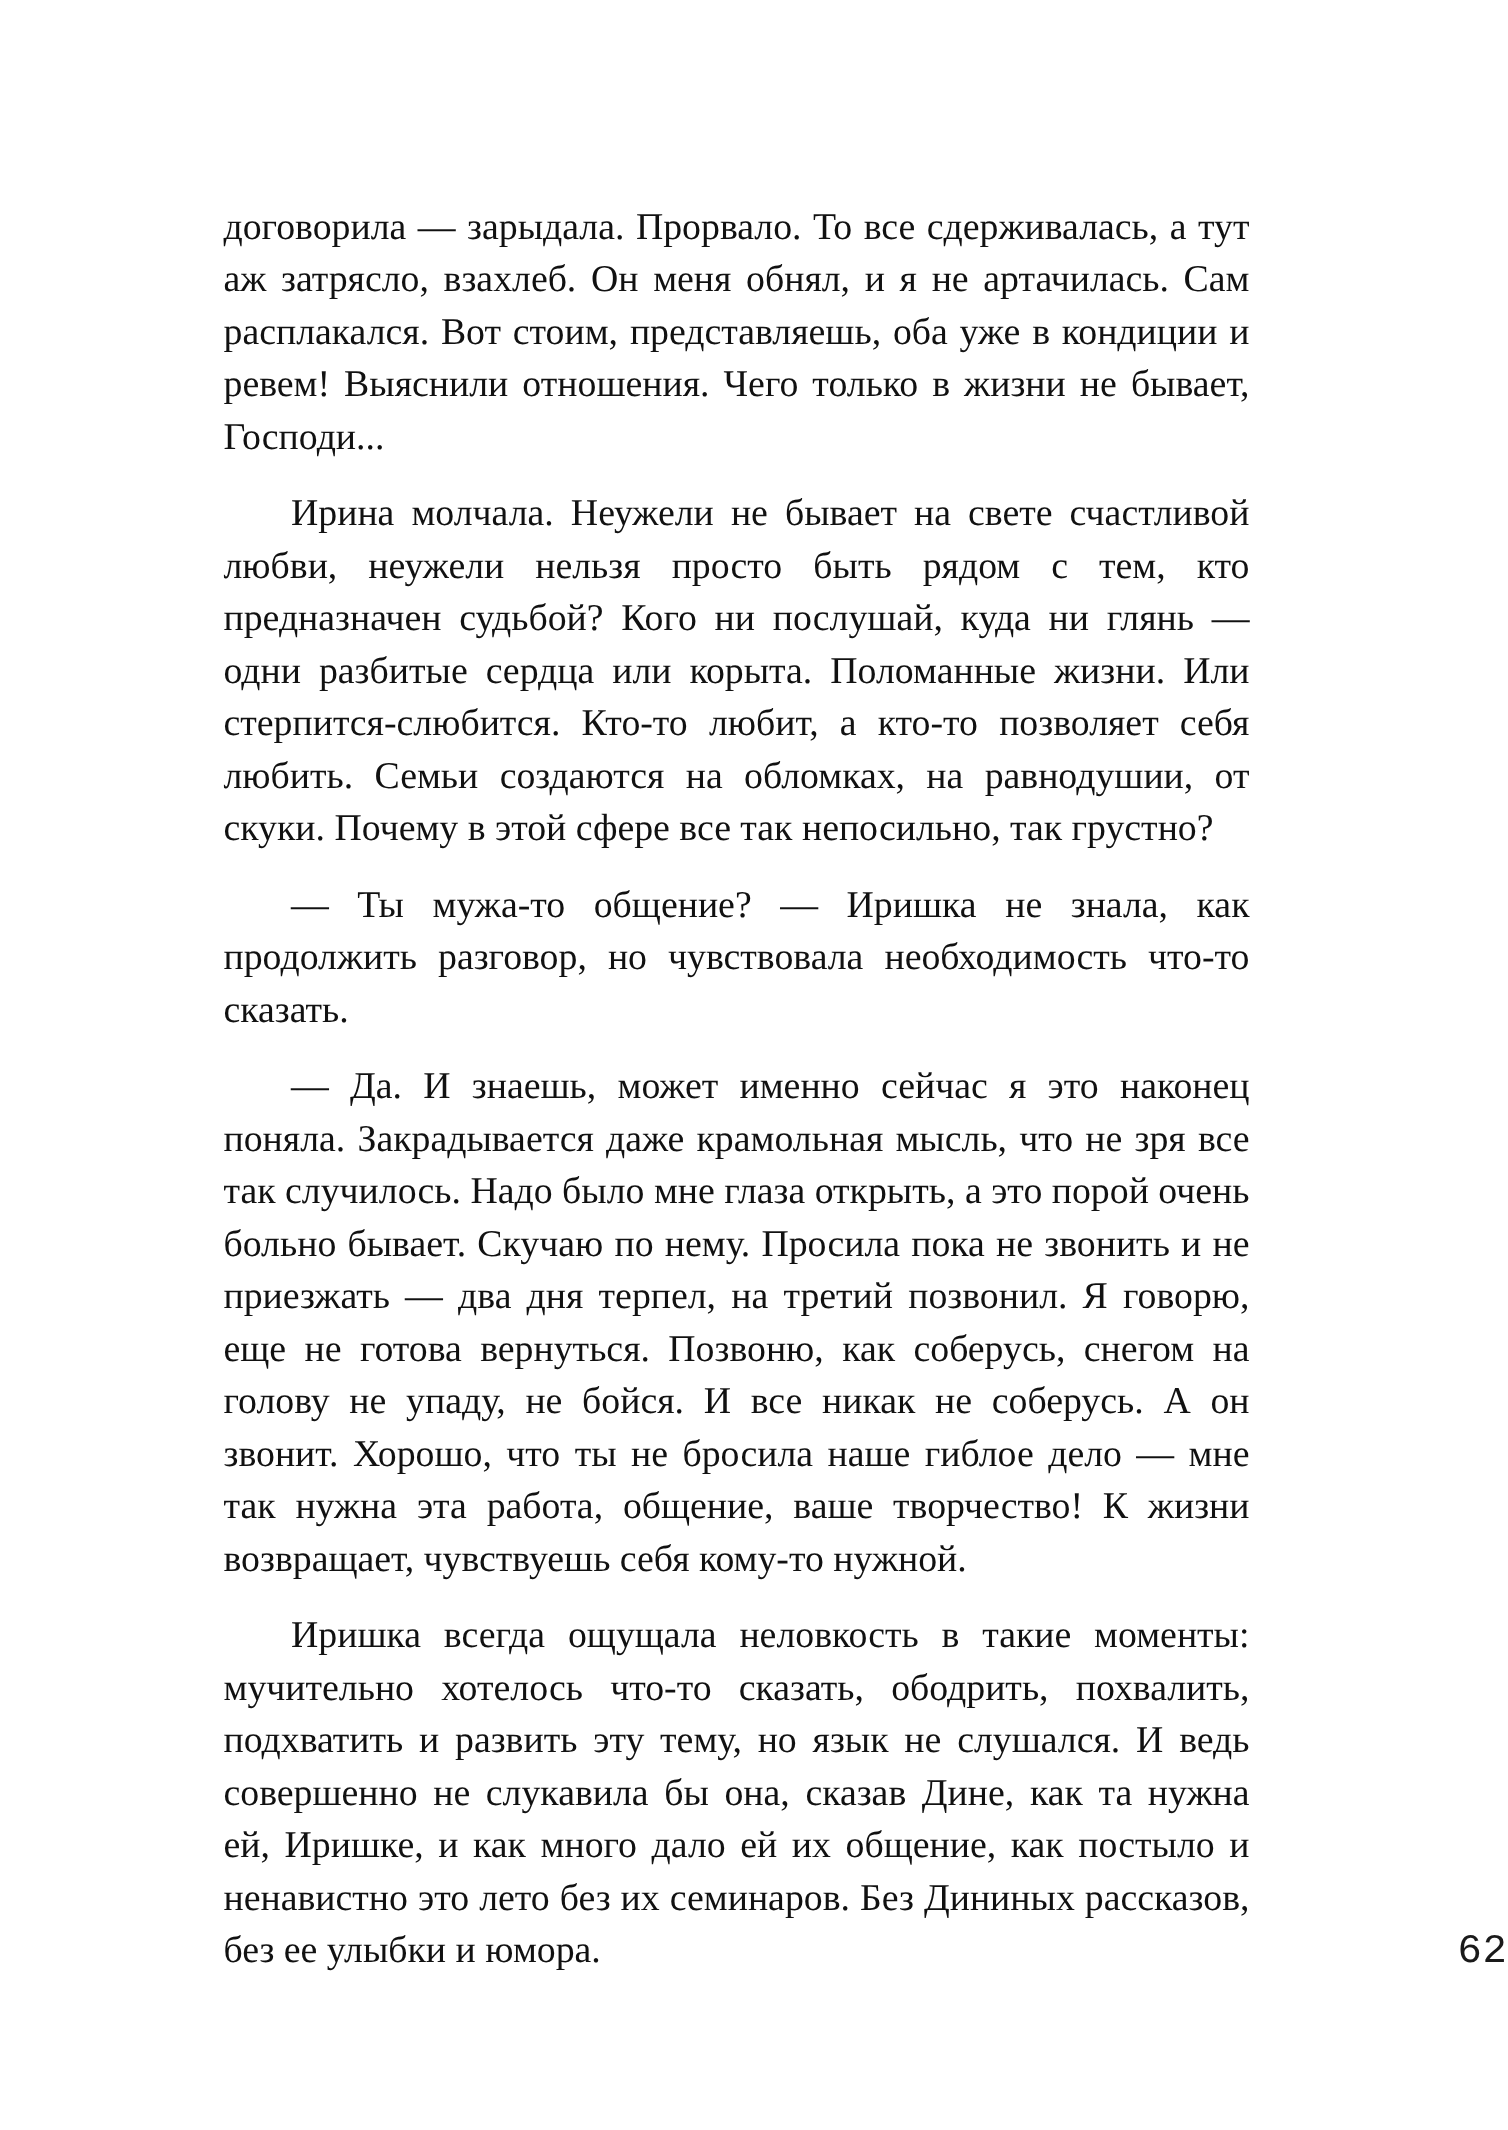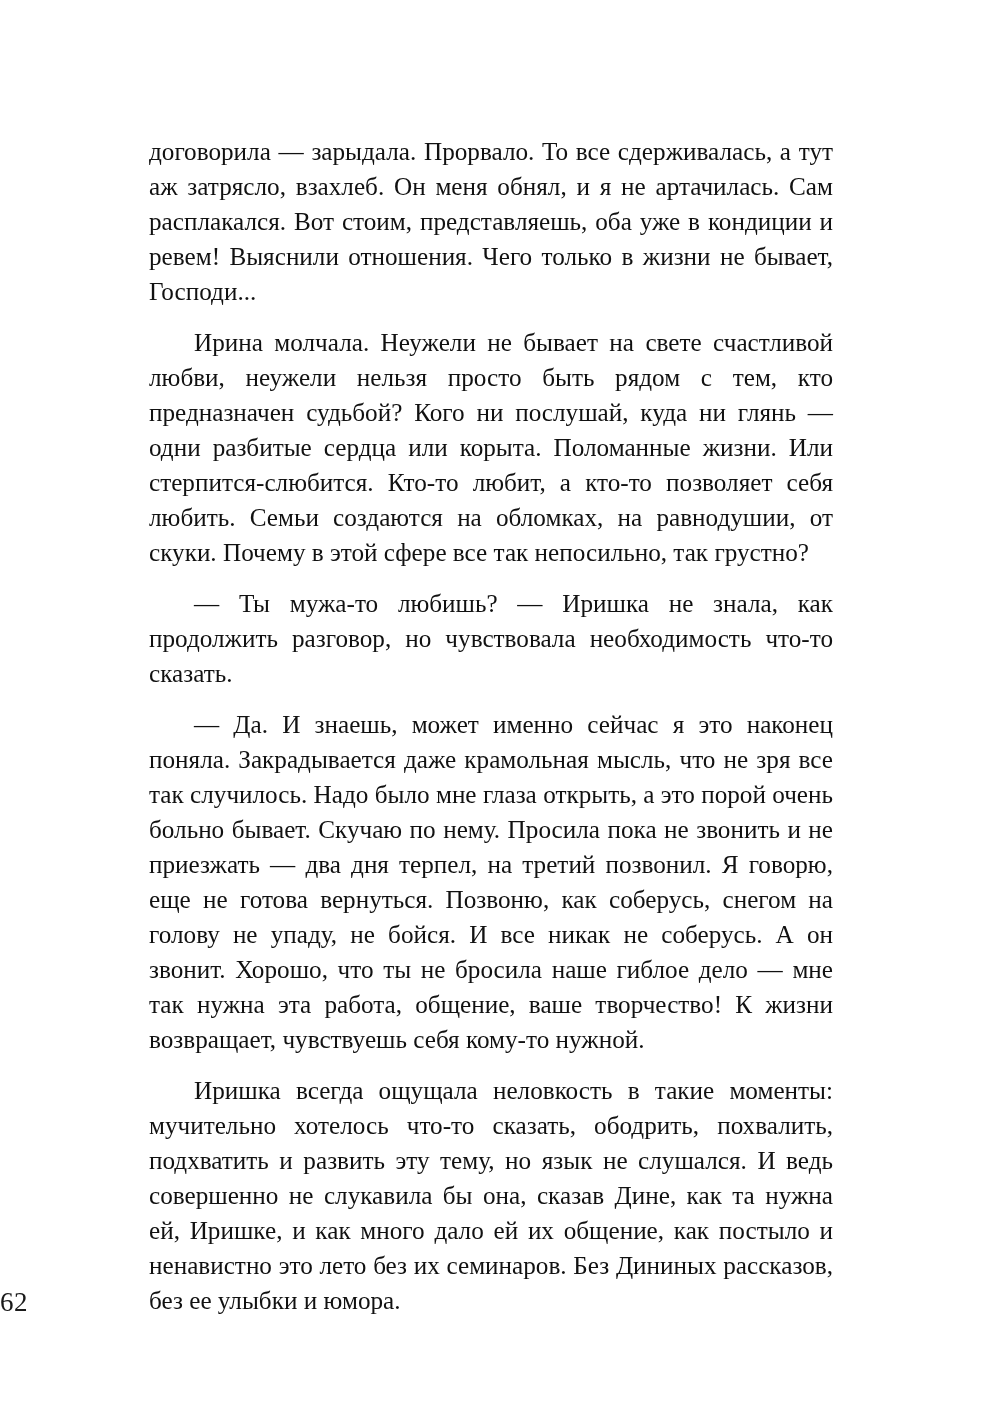--- a/index.html
+++ b/index.html
@@ -49,36 +49,36 @@
   
   .para:last-child {
     text-align-last: left;
   }
 
   .page-number {
     position: absolute;
     left: 0;
     right: 0;
     top: 1286px;
-    text-align: left;
-    font-family: Liberation Serif, serif;
+    text-align: right;
+    font-family: Liberation Mono, monospace;
     font-size: 27px;
     line-height: 32px;
     color: #1a1a1a;
     letter-spacing: 0.5px;
   }
 </style>
 </head>
 <body>
 
 <div class="page">
 
   <div class="text-block">
     <p class="para continuation">договорила — зарыдала. Прорвало. То все сдерживалась, а тут аж затрясло, взахлеб. Он меня обнял, и я не артачилась. Сам расплакался. Вот стоим, представляешь, оба уже в кондиции и ревем! Выяснили отношения. Чего только в жизни не бывает, Господи...</p>
     <p class="para">Ирина молчала. Неужели не бывает на свете счастливой любви, неужели нельзя просто быть рядом с тем, кто предназначен судьбой? Кого ни послушай, куда ни глянь — одни разбитые сердца или корыта. Поломанные жизни. Или стерпится-слюбится. Кто-то любит, а кто-то позволяет себя любить. Семьи создаются на обломках, на равнодушии, от скуки. Почему в этой сфере все так непосильно, так грустно?</p>
-    <p class="para">— Ты мужа-то любишь? — Иришка не знала, как продолжить разговор, но чувствовала необходимость что-то сказать.</p>
+    <p class="para">— Ты мужа-то общение? — Иришка не знала, как продолжить разговор, но чувствовала необходимость что-то сказать.</p>
     <p class="para">— Да. И знаешь, может именно сейчас я это наконец поняла. Закрадывается даже крамольная мысль, что не зря все так случилось. Надо было мне глаза открыть, а это порой очень больно бывает. Скучаю по нему. Просила пока не звонить и не приезжать — два дня терпел, на третий позвонил. Я говорю, еще не готова вернуться. Позвоню, как соберусь, снегом на голову не упаду, не бойся. И все никак не соберусь. А он звонит. Хорошо, что ты не бросила наше гиблое дело — мне так нужна эта работа, общение, ваше творчество! К жизни возвращает, чувствуешь себя кому-то нужной.</p>
     <p class="para">Иришка всегда ощущала неловкость в такие моменты: мучительно хотелось что-то сказать, ободрить, похвалить, подхватить и развить эту тему, но язык не слушался. И ведь совершенно не слукавила бы она, сказав Дине, как та нужна ей, Иришке, и как много дало ей их общение, как постыло и ненавистно это лето без их семинаров. Без Дининых рассказов, без ее улыбки и юмора.</p>
   </div>
 
   <div class="page-number">62</div>
 
 </div>
 
 </body></html>

